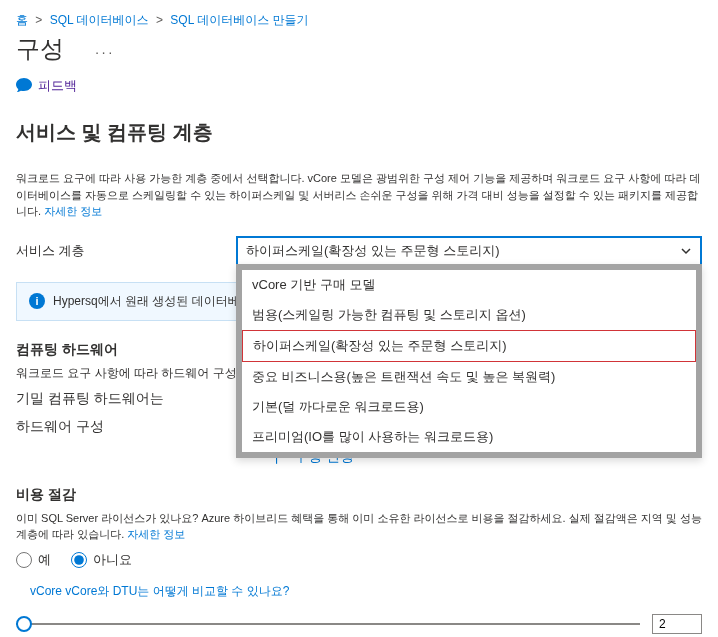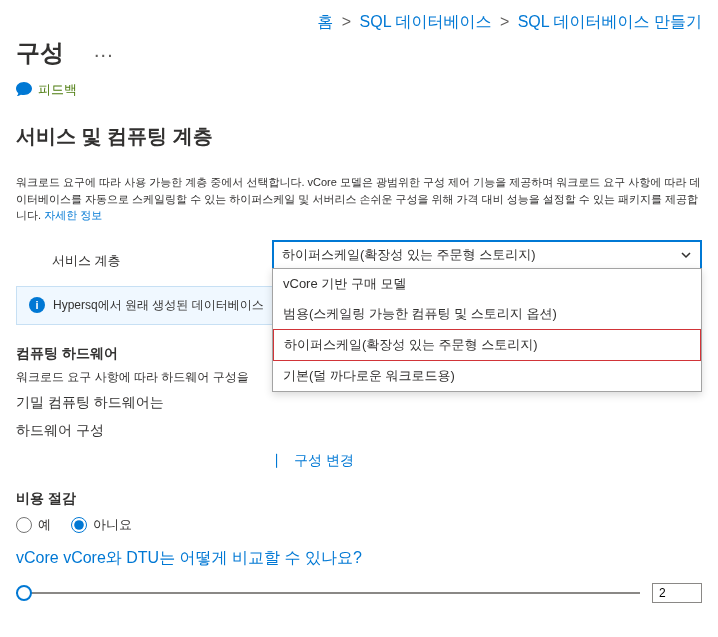--- a/index.html
+++ b/index.html
@@ -1,39 +1,39 @@
 <!DOCTYPE html>
 <html><head>
   <meta charset="utf-8">
   <style>
     * { box-sizing: border-box; margin: 0; padding: 0; }
     body { font-family: "Segoe UI", Arial, sans-serif; font-size: 13px; color: #323130; padding: 12px 16px; width: 718px; background: #fff; }
     
-    .breadcrumb { font-size: 16px; color: #0078d4; margin-bottom: 4px; text-align: right; }
+    .breadcrumb { font-size: 12px; color: #0078d4; margin-bottom: 4px; }
     .breadcrumb a { color: #0078d4; text-decoration: none; }
     .breadcrumb .sep { margin: 0 4px; color: #605e5c; }
     
-    .page-title { font-size: 24px; font-weight: 700; margin-bottom: 12px; }
+    .page-title { font-size: 24px; font-weight: 400; margin-bottom: 12px; }
     .page-title .dots { font-size: 14px; color: #605e5c; margin-left: 24px; letter-spacing: 2px; }
     
-    .feedback { display: inline-flex; align-items: center; gap: 6px; color: #4d7c0f; font-size: 13px; margin-bottom: 24px; cursor: pointer; }
+    .feedback { display: inline-flex; align-items: center; gap: 6px; color: #4c1d95; font-size: 13px; margin-bottom: 24px; cursor: pointer; }
     .feedback-icon { width: 16px; height: 16px; }
     
     .section-title { font-size: 20px; font-weight: 600; margin-bottom: 24px; }
     .description { font-size: 11px; color: #323130; line-height: 1.5; margin-bottom: 16px; }
     .description .link { color: #0078d4; cursor: pointer; }
     
-    .form-row { display: flex; align-items: flex-end; margin-bottom: 12px; margin-left: 36px; }
+    .form-row { display: flex; align-items: flex-start; margin-bottom: 12px; }
     .form-label { width: 220px; font-size: 13px; padding-top: 6px; }
     .form-control { flex: 1; position: relative; }
     
     .dropdown { border: 2px solid #0078d4; padding: 4px 8px; font-size: 13px; background: #fff; display: flex; justify-content: space-between; align-items: center; cursor: pointer; }
     .dropdown .chevron { width: 12px; height: 12px; }
     
-    .dropdown-list { position: absolute; top: 28px; left: 0; right: 0; border: 1px solid #a3a3a3; background: #fff; z-index: 10; box-shadow: 0 3px 8px rgba(0,0,0,0.15); }
+    .dropdown-list { position: absolute; top: 28px; left: 0; right: 0; border: 6px solid #a3a3a3; background: #fff; z-index: 10; box-shadow: 0 3px 8px rgba(0,0,0,0.15); }
     .dropdown-item { padding: 6px 10px; font-size: 13px; cursor: pointer; }
     .dropdown-item.group { font-weight: 400; color: #323130; }
     .dropdown-item.selected { border: 1px solid #d13438; background: #fff; }
     
     .info-banner { border: 1px solid #c7e0f4; background: #f0f8ff; padding: 10px 12px; display: flex; align-items: center; gap: 8px; margin: 16px 0 20px; font-size: 12px; }
     .info-icon { width: 16px; height: 16px; fill: #0078d4; flex-shrink: 0; }
     
     .sub-section { margin-top: 20px; }
     .sub-title { font-size: 14px; font-weight: 600; margin-bottom: 6px; }
     .sub-desc { font-size: 12px; margin-bottom: 8px; }
@@ -42,21 +42,21 @@
     .config-link::before { content: "⎸"; color: #0078d4; margin-right: 4px; }
     
     .cost-section { margin-top: 20px; }
     .small-text { font-size: 11px; line-height: 1.5; }
     .small-text .link { color: #0078d4; cursor: pointer; }
     
     .radio-group { display: flex; gap: 20px; margin-top: 8px; align-items: center; }
     .radio-group label { display: inline-flex; align-items: center; gap: 6px; font-size: 13px; cursor: pointer; }
     .radio-group input[type="radio"] { width: 16px; height: 16px; accent-color: #0078d4; }
     
-    .compare-link { color: #0078d4; font-size: 16px; margin-top: 14px; display: block; cursor: pointer; }
+    .compare-link { color: #0078d4; font-size: 12px; margin-top: 14px; display: block; cursor: pointer; margin-left: 14px; }
     
     .slider-row { display: flex; align-items: center; gap: 12px; margin-top: 14px; }
     .slider { flex: 1; position: relative; height: 20px; }
     .slider-track { position: absolute; top: 9px; left: 0; right: 0; height: 2px; background: #8a8886; }
     .slider-thumb { position: absolute; top: 2px; left: 0; width: 16px; height: 16px; border-radius: 50%; background: #fff; border: 2px solid #0078d4; cursor: pointer; }
     .slider-value { width: 50px; border: 1px solid #8a8886; padding: 2px 6px; font-size: 12px; text-align: left; }
   </style>
 </head>
 <body>
 
@@ -94,21 +94,23 @@
     <div class="dropdown">
       <span>하이퍼스케일(확장성 있는 주문형 스토리지)</span>
       <svg class="chevron" viewBox="0 0 12 12">
           <path d="M2 4l4 4 4-4" stroke="#323130" stroke-width="1.5" fill="none"></path>
         </svg>
     </div>
     <div class="dropdown-list" id="dd-list">
         <div class="dropdown-item group">vCore 기반 구매 모델</div>
         <div class="dropdown-item">범용(스케일링 가능한 컴퓨팅 및 스토리지 옵션)</div>
         <div class="dropdown-item selected">하이퍼스케일(확장성 있는 주문형 스토리지)</div>
+        <div class="dropdown-item">중요 비즈니스용(높은 트랜잭션 속도 및 높은 복원력)</div>
         <div class="dropdown-item">기본(덜 까다로운 워크로드용)</div>
+        <div class="dropdown-item">프리미엄(IO를 많이 사용하는 워크로드용)</div>
       </div>
   </div>
 </div>
 
 <div class="info-banner">
   <svg class="info-icon" viewBox="0 0 16 16">
       <circle cx="8" cy="8" r="8" fill="#0078d4"></circle>
       <text x="8" y="12" text-anchor="middle" fill="#fff" font-size="11" font-weight="bold">i</text>
     </svg>
   <span>Hypersq에서 원래 생성된 데이터베이스</span>
@@ -117,20 +119,25 @@
 <div class="sub-section">
   <div class="sub-title">컴퓨팅 하드웨어</div>
   <div class="sub-desc">워크로드 요구 사항에 따라 하드웨어 구성을</div>
   <div class="plain-text">기밀 컴퓨팅 하드웨어는</div>
   <div class="plain-text">하드웨어 구성</div>
   <span class="config-link">구성 변경</span>
 </div>
 
 <div class="cost-section">
   <div class="sub-title">비용 절감</div>
+  <div class="small-text">
+    <span>이미 SQL Server 라이선스가 있나요? Azure 하이브리드 혜택을 통해 이미 소유한 라이선스로 비용을 절감하세요. 실제 절감액은 지역 및 성능 계층에 따라</span>
+    <span>있습니다.</span>
+    <span class="link">자세한 정보</span>
+  </div>
   <div class="radio-group">
     <label>
       <input type="radio" name="license" style="">
       <span>예</span>
     </label>
     <label>
       <input type="radio" name="license" checked="" style="">
       <span>아니요</span>
     </label>
   </div>

